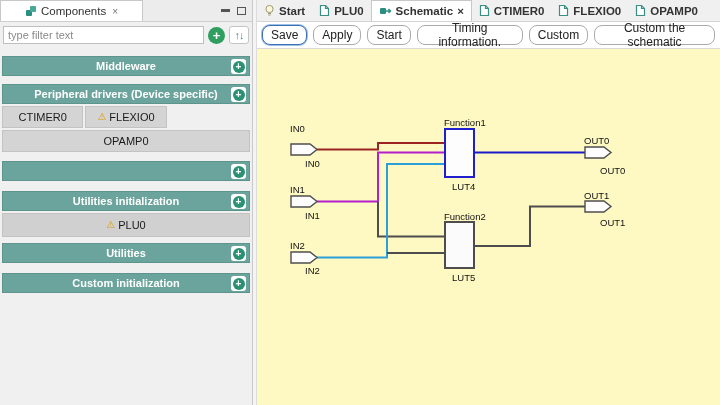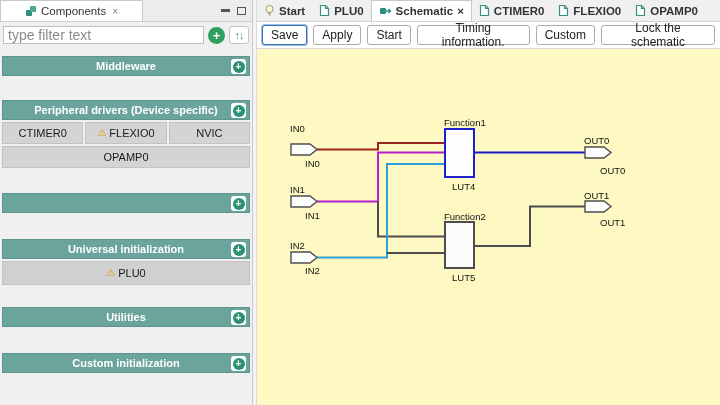--- a/index.html
+++ b/index.html
@@ -22,30 +22,30 @@
             display:flex; align-items:stretch; position:relative; }
   .tab { display:flex; align-items:center; gap:4px; padding:0 24px; font-size:11.5px; color:#333; }
   .tab.active { background:#fff; border:1px solid #c8c8c8; border-bottom:none; }
   .tab .close { color:#777; font-size:10px; margin-left:2px; cursor:pointer; }
   .win-controls { position:absolute; right:6px; top:0; height:22px; display:flex; align-items:center; gap:7px; }
   .min-glyph { width:9px; height:5px; border-bottom:3px solid #555; margin-top:-4px; }
   .max-glyph { width:9px; height:8px; border:1.5px solid #555; }
 
   .filter-row { display:flex; align-items:center; gap:4px; padding:4px 3px 4px 3px; }
   .filter-input { flex:1; height:18px; border:1px solid #bfbfbf; background:#fff;
-                  font-size:14px; padding:0 4px; color:#333; font-family:"Liberation Sans",sans-serif; }
+                  font-size:11px; padding:0 4px; color:#333; font-family:"Liberation Sans",sans-serif; }
   .filter-input::placeholder { color:#8a8a8a; }
   .add-btn { width:17px; height:17px; border-radius:50%; background:var(--green); color:#fff;
              font-size:13px; font-weight:bold; display:flex; align-items:center; justify-content:center;
              flex:none; line-height:1; }
   .sort-btn { width:20px; height:18px; background:#fff; border:1px solid #c4c4c4; border-radius:3px;
               color:var(--teal-dark); font-size:11px; font-weight:bold; display:flex; align-items:center;
               justify-content:center; letter-spacing:-1px; flex:none; }
 
-  .section { margin:16px 2px; }
+  .section { margin:0 2px; }
   .section-header { height:20px; background:var(--teal); border:1px solid #5d948c;
                     color:#fff; font-weight:bold; font-size:11px; display:flex; align-items:center;
                     justify-content:center; position:relative; }
   .plus-badge { position:absolute; right:3px; top:2px; width:15px; height:15px; background:#fff;
                 border-radius:3px; display:flex; align-items:center; justify-content:center; }
   .plus-badge .plus-circle { width:12px; height:12px; border-radius:50%; background:#2a9175; color:#fff;
                              font-size:10px; font-weight:bold; display:flex; align-items:center;
                              justify-content:center; line-height:1; }
 
   .item-grid { display:grid; grid-template-columns:1fr 1fr 1fr; gap:2px; margin-top:2px; }
@@ -60,21 +60,21 @@
 
   
   .editor { flex:1; height:405px; display:flex; flex-direction:column; background:#fff; }
   .editor-tabs { height:22px; background:#f0f0f0; border-bottom:1px solid #d4d4d4;
                  display:flex; align-items:stretch;font-weight:bold; }
   .etab { display:flex; align-items:center; gap:4px; padding:0 7px; font-size:11.5px; color:#333; }
   .etab.active { background:#fff; border:1px solid #c8c8c8; border-bottom:none; }
 
   .toolbar { height:27px; background:#fff; border-bottom:1px solid #d9d9d9;
              display:flex; align-items:center; gap:6px; padding:0 5px; }
-  .tbtn { height:20px; background:#fff; border:1px solid #ababab; border-radius:3px; font-size:12px;
+  .tbtn { height:20px; background:#fff; border:1px solid #ababab; border-radius:8px; font-size:12px;
           color:#222; padding:0 8px; display:flex; align-items:center;
           font-family:"Liberation Sans",sans-serif; }
   .tbtn.focused { border-color:#3d6fb5; box-shadow:0 0 0 1px #9cbfe8; }
 
   .canvas { position:relative; flex:1; background:#fef9c3; overflow:hidden; }
   .canvas svg { display:block; }
   .sch-label { font-family:"Liberation Sans",sans-serif; font-size:9.5px; fill:#111; }
 
   .ticon { flex:none; display:block; }
 </style>
@@ -127,40 +127,37 @@
         </span>
       </div>
       <div class="item-grid">
         <div class="comp-item">
           <span>CTIMER0</span>
         </div>
         <div class="comp-item">
           <span class="warn-ic">⚠</span>
           <span>FLEXIO0</span>
         </div>
-        <div class="comp-item">
-          <span>NVIC</span>
-        </div>
         <div class="comp-item full">
           <span>OPAMP0</span>
         </div>
       </div>
     </div>
 
     <div class="section gap9">
       <div class="section-header">
         <span class="plus-badge">
           <span class="plus-circle">+</span>
         </span>
       </div>
     </div>
 
     <div class="section gap10">
       <div class="section-header">
-        <span>Universal initialization</span>
+        <span>Utilities initialization</span>
         <span class="plus-badge">
           <span class="plus-circle">+</span>
         </span>
       </div>
       <div class="single-item">
         <span class="warn-ic">⚠</span>
         <span>PLU0</span>
       </div>
     </div>
 
@@ -232,21 +229,21 @@
         <span>OPAMP0</span>
       </div>
     </div>
 
     <div class="toolbar">
       <button class="tbtn focused">Save</button>
       <button class="tbtn">Apply</button>
       <button class="tbtn">Start</button>
       <button class="tbtn">Timing information.</button>
       <button class="tbtn">Custom</button>
-      <button class="tbtn">Lock the schematic</button>
+      <button class="tbtn">Custom the schematic</button>
     </div>
 
     <div class="canvas">
       <svg width="462" height="356" viewBox="0 0 462 356">
 
         <path d="M60 100.5 H121 V94 H188" fill="none" stroke-width="2" stroke="#9b2423"></path>
         <path d="M60 152.5 H121 V103.5 H188" fill="none" stroke-width="2" stroke="#b41ecd"></path>
         <path d="M121 152.5 V187.5 H188" fill="none" stroke-width="2" stroke="#4d4d4d"></path>
         <path d="M60 208.5 H130 V115 H188" fill="none" stroke-width="2" stroke="#2d9fd8"></path>
         <path d="M130 204 H188" fill="none" stroke-width="2" stroke="#4d4d4d"></path>

